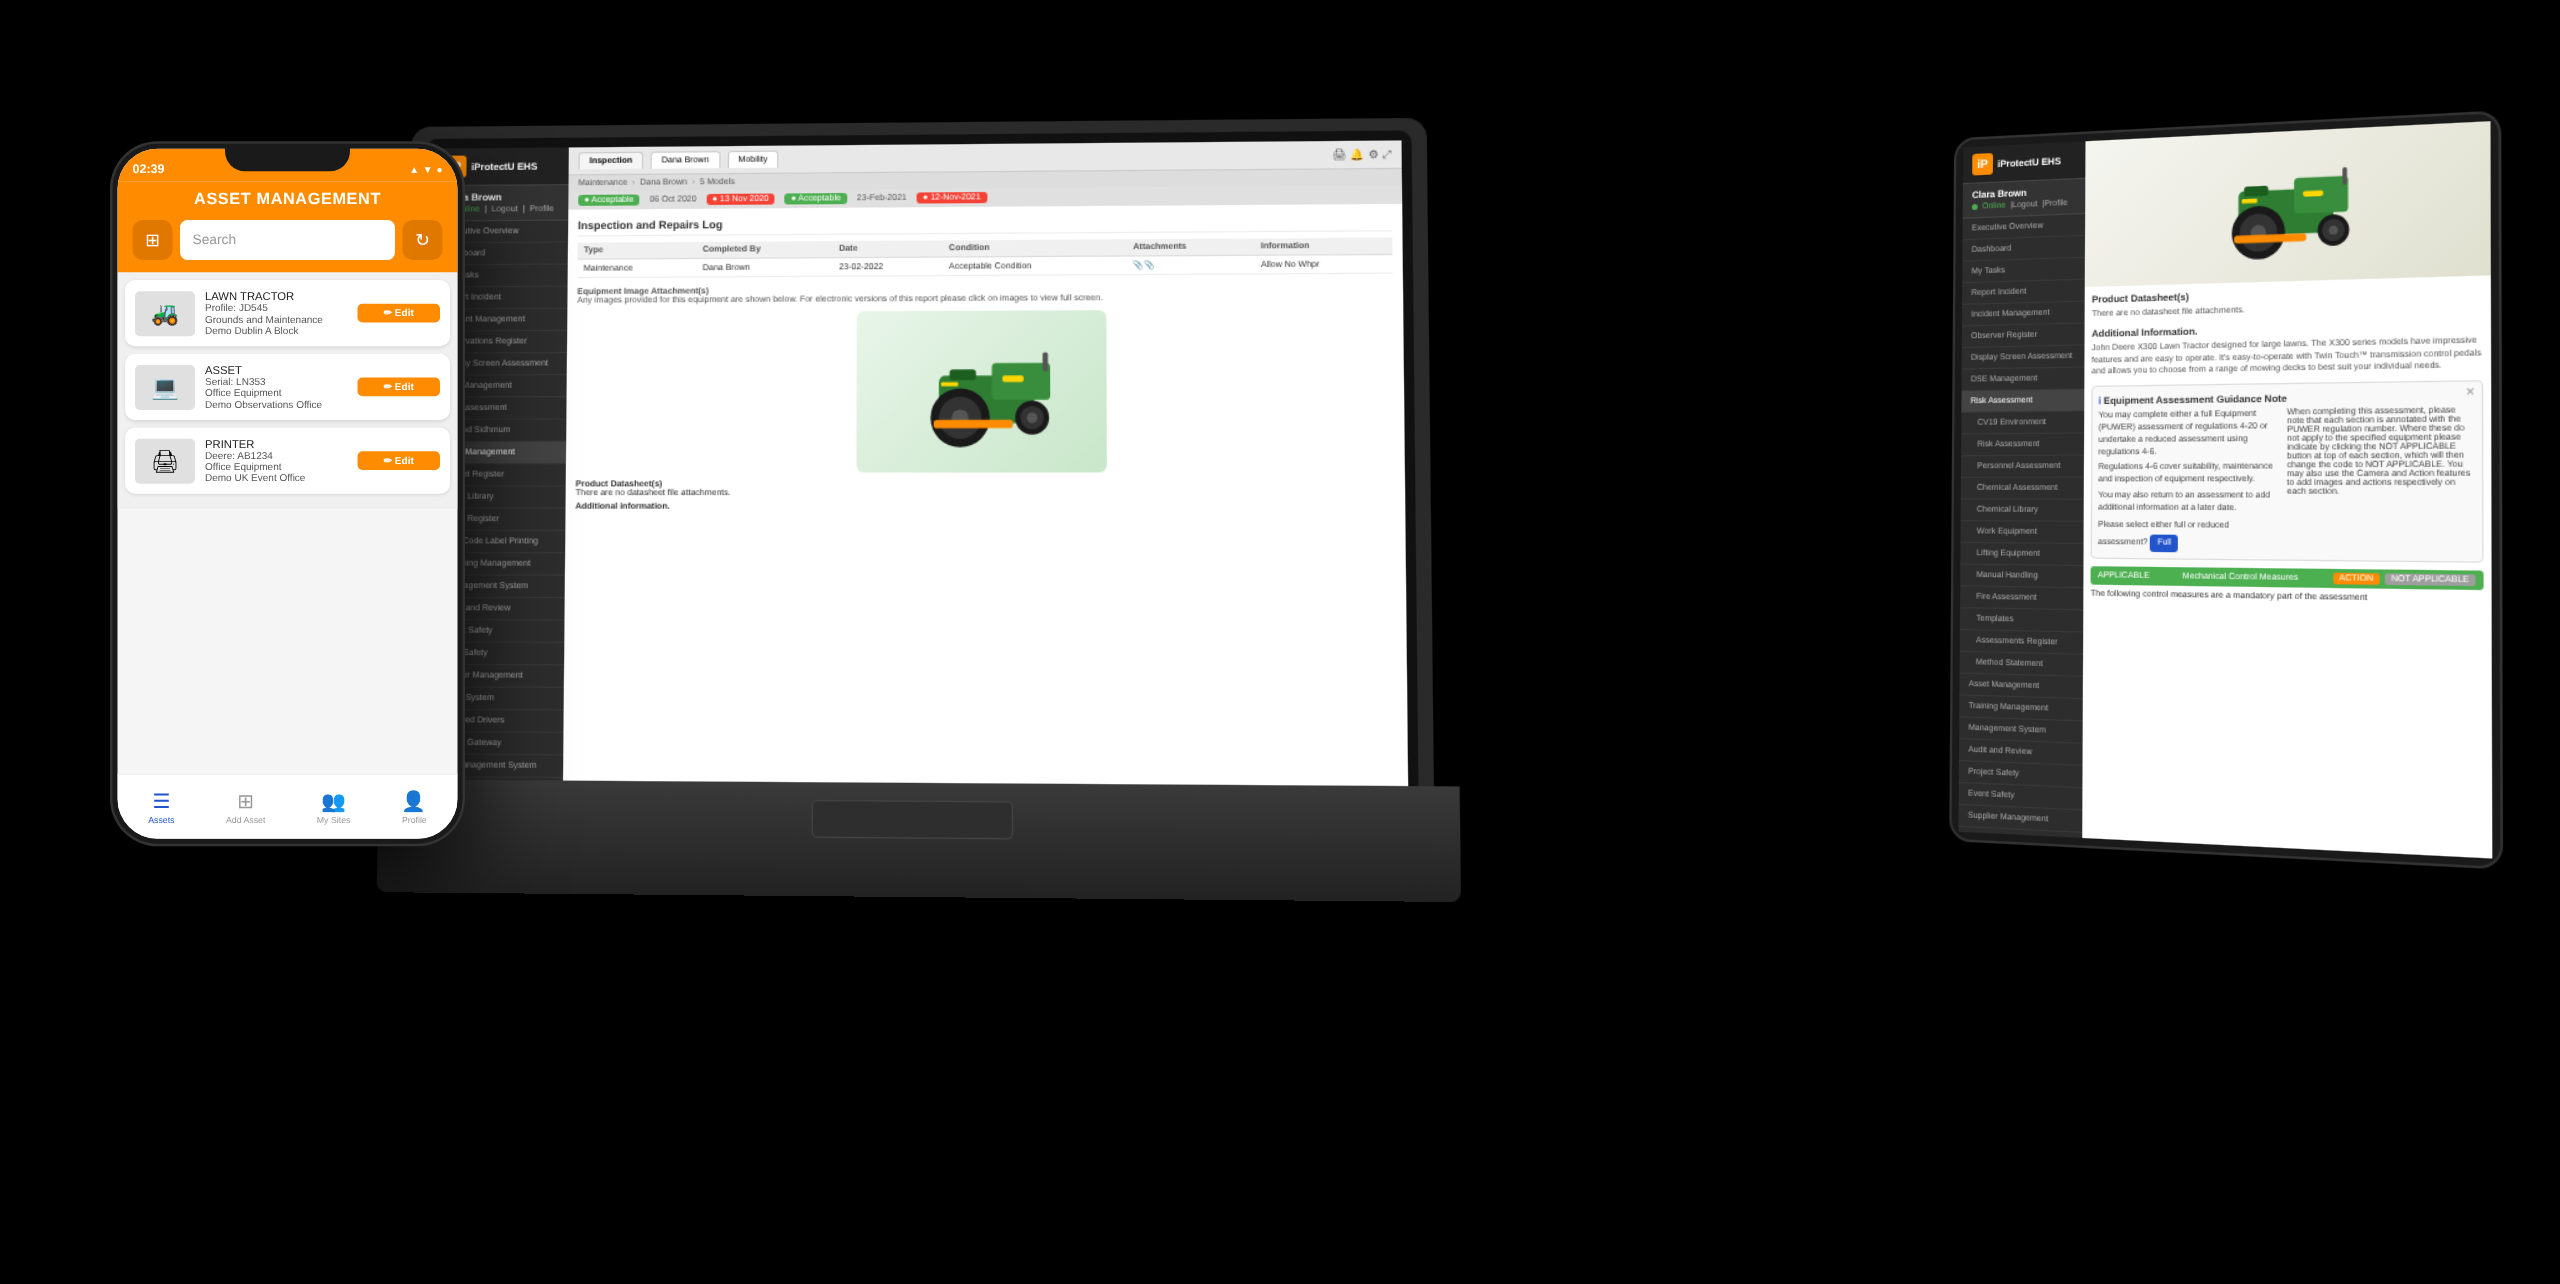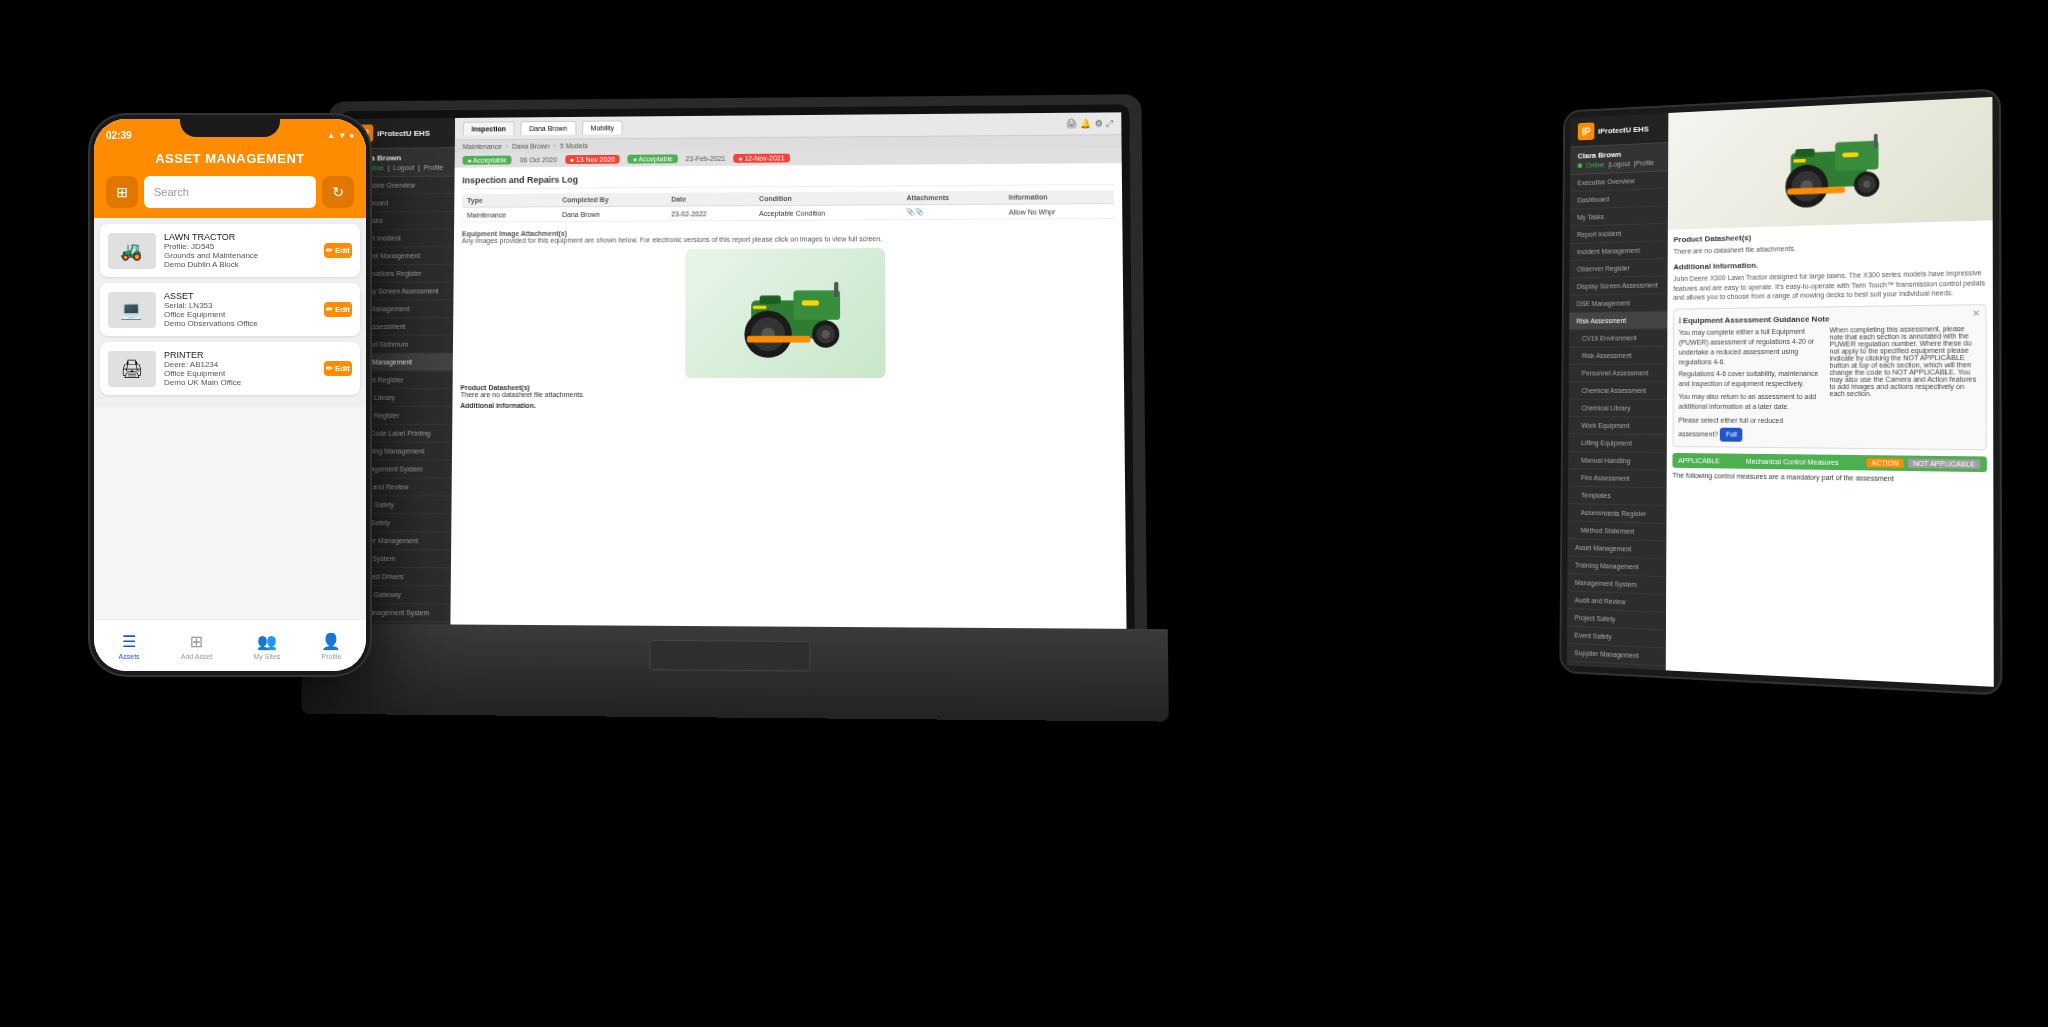--- a/index.html
+++ b/index.html
@@ -134,21 +134,21 @@
     .phone-asset-info { flex: 1; }
     .phone-asset-name { font-size: 9px; font-weight: normal; color: #222; }
     .phone-asset-serial { font-size: 8px; color: #555; }
     .phone-asset-dept { font-size: 8px; color: #555; }
     .phone-asset-loc { font-size: 8px; color: #555; }
     .phone-asset-edit {
       background: #ff8c00;
       color: white;
       font-size: 8px;
       border-radius: 4px;
-      padding: 3px 2px;
+      padding: 3px 21px;
       font-weight: bold;
     }
     
     .phone-bottom-nav {
       background: white;
       display: flex;
       border-top: 1px solid #eee;
       position: absolute;
       bottom: 0; left: 0; right: 0;
       height: 52px;
@@ -491,21 +491,21 @@
           </div>
           <div class="phone-asset-edit">✏ Edit</div>
         </div>
 
         <div class="phone-asset-item">
           <div class="phone-asset-img">🖨</div>
           <div class="phone-asset-info">
             <div class="phone-asset-name">PRINTER</div>
             <div class="phone-asset-serial">Deere: AB1234</div>
             <div class="phone-asset-dept">Office Equipment</div>
-            <div class="phone-asset-loc">Demo UK Main Office</div>
+            <div class="phone-asset-loc">Demo UK Event Office</div>
           </div>
           <div class="phone-asset-edit">✏ Edit</div>
         </div>
       </div>
 
       <div class="phone-bottom-nav">
         <div class="phone-nav-item active">
           <span class="phone-nav-icon">☰</span>
           <span>Assets</span>
         </div>

